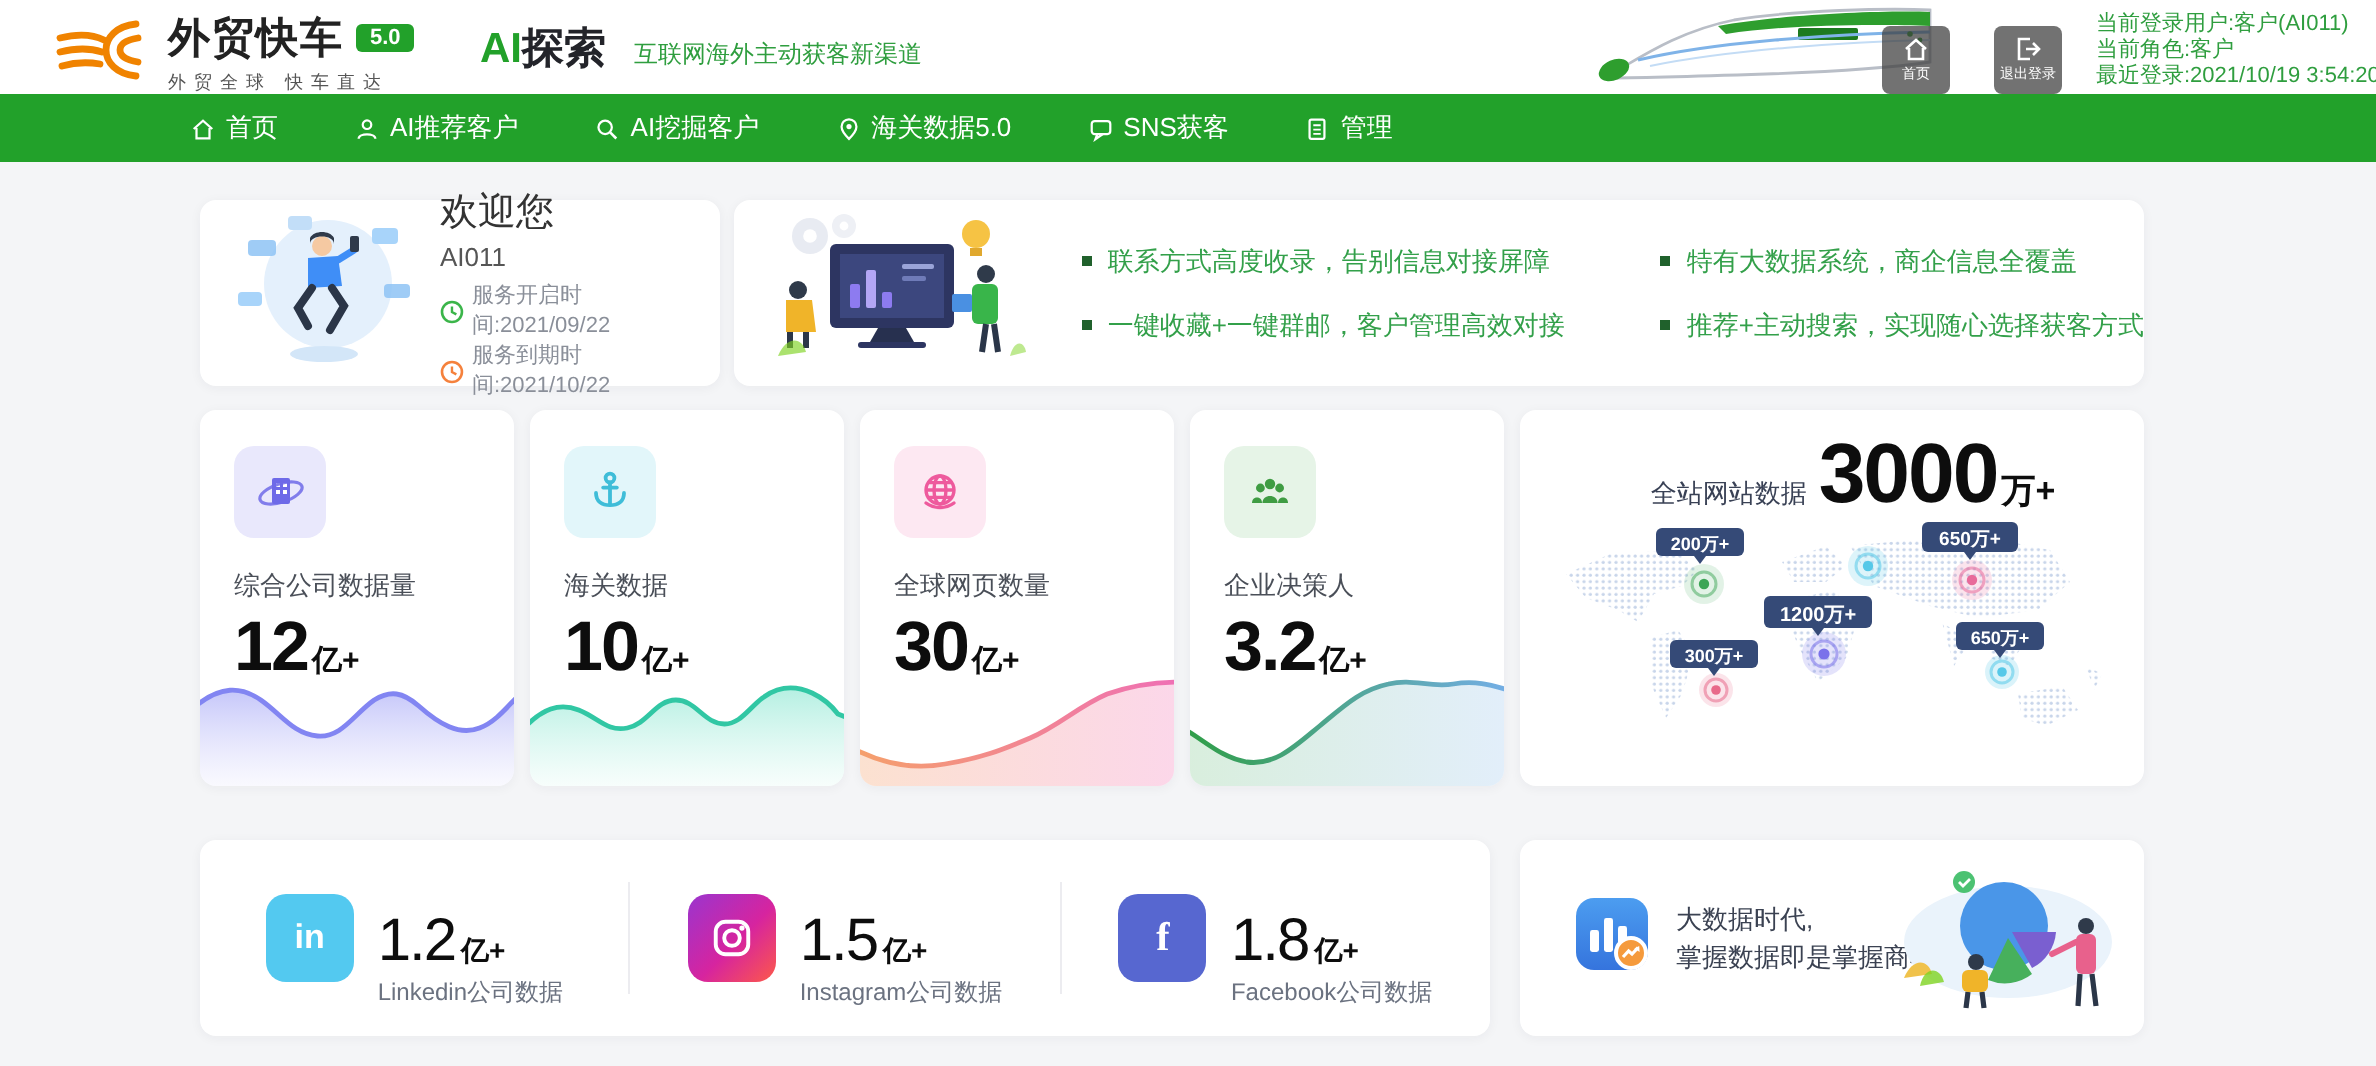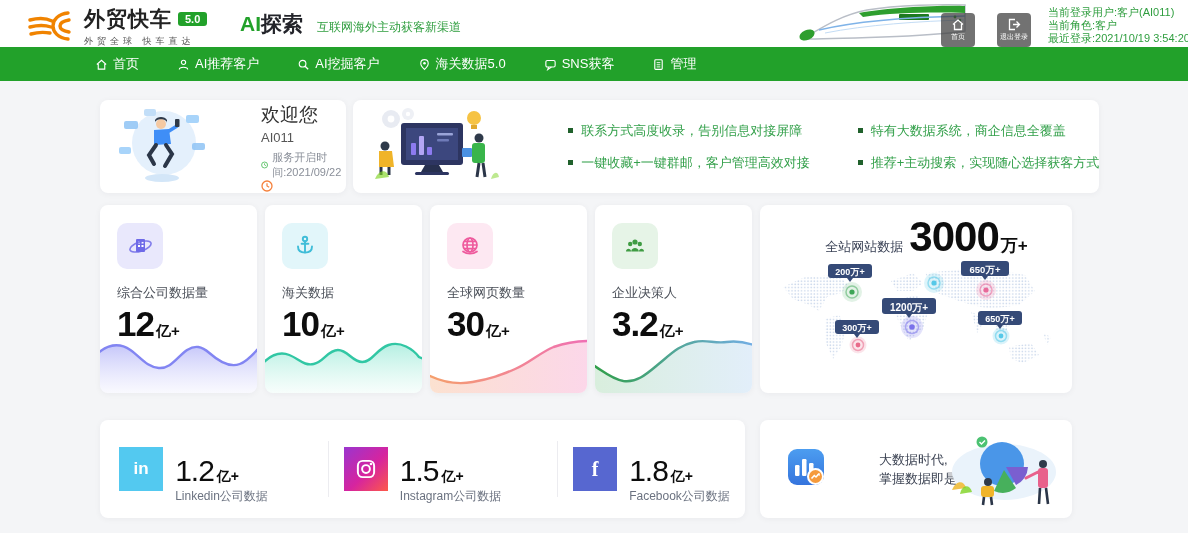--- a/index.html
+++ b/index.html
@@ -29,21 +29,21 @@
   .user-info div { font-size:11px; color:#2f9e3f; line-height:13px; white-space:nowrap; }
 
   
   .nav { height:34px; background:#22a12a; display:flex; align-items:center; padding-left:95px; }
   .nav-item { display:flex; align-items:center; color:#fff; font-size:13px; margin-right:38px;
     cursor:pointer; white-space:nowrap; }
   .nav-item svg { margin-right:5px; }
 
   
   .content { width:972px; margin:19px auto 0 100px; }
-  .card { background:#fff; border-radius:8px; box-shadow:0 1px 6px rgba(30,40,60,.05);gap:41px; }
+  .card { background:#fff; border-radius:8px; box-shadow:0 1px 6px rgba(30,40,60,.05); }
   .row1 { display:flex; gap:7px; }
   .row2 { display:flex; gap:8px; margin-top:12px; }
   .row3 { display:flex; gap:15px; margin-top:27px; }
 
   
   .welcome { width:325px; height:93px; display:flex; align-items:center; padding-left:14px; }
   .welcome-text { margin-left:10px; }
   .welcome-greeting { font-size:19px; color:#333; }
   .welcome-account { font-size:13px; color:#555; margin:2px 0 5px; }
   .svc-line { display:flex; align-items:center; font-size:11px; color:#8a8f99; line-height:15px; }
@@ -71,21 +71,21 @@
   .map-label { font-size:13px; color:#394155;margin-left:21px; }
   .map-value { font-size:42px; font-weight:800; color:#0d0d0d; margin-left:6px; letter-spacing:-1px; }
   .map-unit { font-size:17px; font-weight:700; color:#0d0d0d; margin-left:2px; }
   .map-svg { display:block; margin:0 auto; }
   .map-svg text { font-family:"Liberation Sans","DejaVu Sans",sans-serif; }
 
   
   .social-card { width:645px; height:98px; display:flex; align-items:center; }
   .social-sec { flex:1; display:flex; align-items:center; justify-content:center; height:56px; }
   .social-sec + .social-sec { border-left:1px solid #ececf0; }
-  .social-icon { width:44px; height:44px; border-radius:0; display:flex; align-items:center;
+  .social-icon { width:44px; height:44px; border-radius:10px; display:flex; align-items:center;
     justify-content:center; color:#fff; flex:0 0 auto; }
   .li-bg { background:#53c9f0; font-size:17px; font-weight:bold; }
   .ig-bg { background:linear-gradient(135deg,#9a35cf 0%,#d6249f 55%,#fd5949 100%); }
   .fb-bg { background:#5767d0; font-size:20px; font-weight:bold; font-family:"Liberation Serif","DejaVu Serif",serif; }
   .social-txt { margin-left:12px; }
   .social-num { display:flex; align-items:baseline; }
   .social-value { font-size:30px; font-weight:400; color:#0d0d0d; letter-spacing:-1px;margin-top:21px; }
   .social-unit { font-size:14px; font-weight:700; color:#0d0d0d; margin-left:3px; }
   .social-label { font-size:12px; color:#6b7280; margin-top:0; }
 
@@ -233,20 +233,21 @@
             <circle cx="6" cy="6" r="5" stroke="#3bb54a" stroke-width="1.3" fill="none"></circle>
             <path d="M6,3.2 V6 L8.2,7.2" stroke="#3bb54a" stroke-width="1.2" fill="none"></path>
             </svg>
           <span>服务开启时间:2021/09/22</span>
         </div>
         <div class="svc-line">
           <svg width="12" height="12" viewBox="0 0 12 12">
             <circle cx="6" cy="6" r="5" stroke="#f5813c" stroke-width="1.3" fill="none"></circle>
             <path d="M6,3.2 V6 L8.2,7.2" stroke="#f5813c" stroke-width="1.2" fill="none"></path>
             </svg>
+          <span>服务到期时间:2021/10/22</span>
         </div>
       </div>
     </div>
 
     <div class="card features">
       <span>
         <svg width="126" height="80" viewBox="0 0 126 80">
           <circle cx="18" cy="14" r="9" fill="#e8ebf2"></circle>
             <circle cx="18" cy="14" r="3.4" fill="#fff"></circle>
           <circle cx="35" cy="9" r="6" fill="#eef0f5"></circle>

